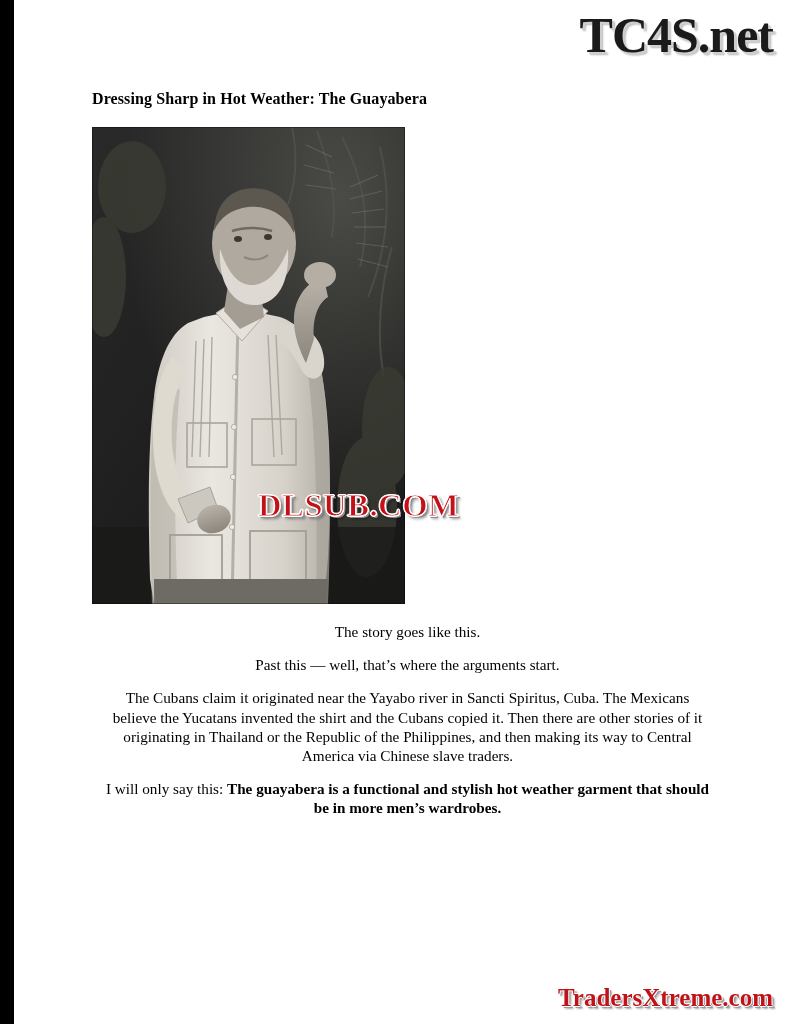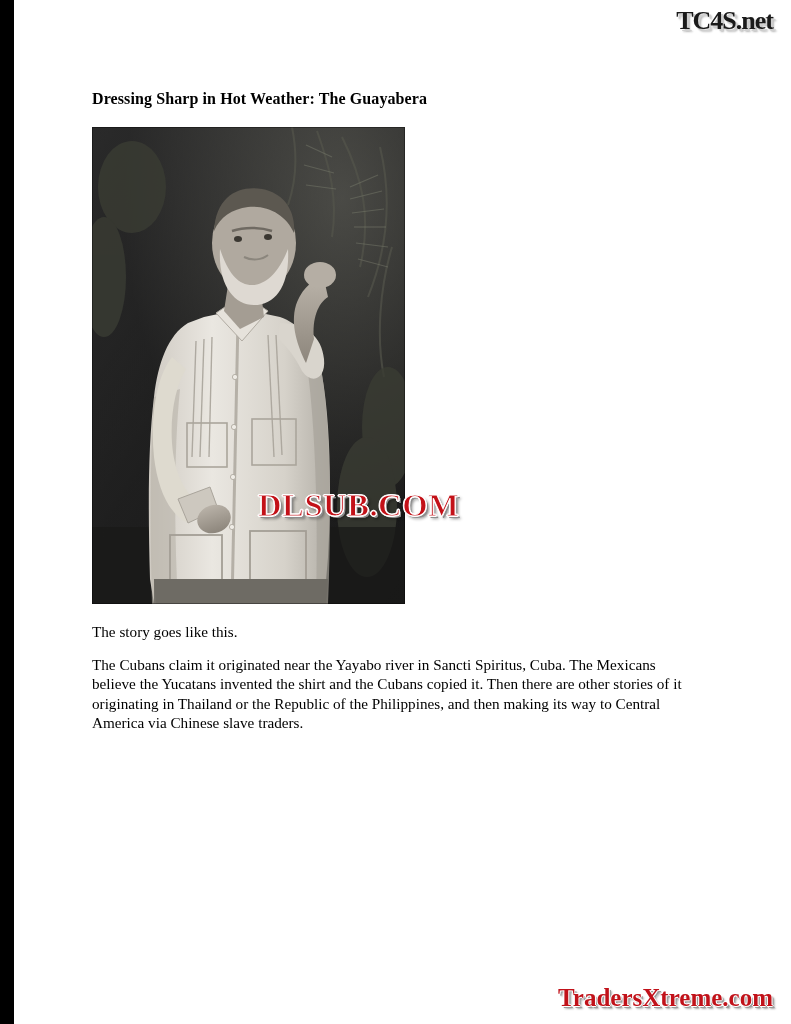--- a/index.html
+++ b/index.html
@@ -26,21 +26,21 @@
     background: #000000;
   }
 
   
   .tc4s-watermark {
     position: absolute;
     right: 18px;
     top: 6px;
     font-family: "Liberation Serif", serif;
     font-weight: bold;
-    font-size: 26px;
+    font-size: 50px;
     letter-spacing: -1px;
     color: #1a1a1a;
     text-shadow: 2px 2px 0 #cfcfcf, 3px 3px 2px #b8b8b8;
     white-space: nowrap;
   }
 
   
   .page {
     position: absolute;
     left: 92px;
@@ -90,25 +90,25 @@
     -webkit-text-stroke: 1px #ffffff;
     text-shadow:
        1px 0 0 #fff, -1px 0 0 #fff, 0 1px 0 #fff, 0 -1px 0 #fff,
        2px 2px 0 #8d8d8d, 3px 3px 3px rgba(0,0,0,0.45);
     white-space: nowrap;
     transform: scaleX(1.02);
   }
 
   .body-text {
     position: absolute;
-    left: 0;
+    left: 12px;
     width: 607px;
     font-size: 15.2px;
     line-height: 19px;
-    text-align: left;
+    text-align: center;
   }
 
   p.para {
     margin: 0 0 14px 0;
     font-size: 15.2px;
     line-height: 19.2px;
   }
 
   .closing-strong {
     font-weight: bold;
@@ -250,18 +250,20 @@
       <path d="M62 452 L236 452 L234 477 L64 477 Z" fill="#6e6b64"></path>
 
       <rect x="0" y="0" width="313" height="477" fill="none" stroke="#000000" stroke-width="2" opacity="0.35"></rect>
     </svg>
   </div>
 
   <div class="dlsub-watermark">DLSUB.COM</div>
 
   <div class="body-text" style="top:622px;">
     <p class="para">The story goes like this.</p>
+    <p class="para">Past this — well, that’s where the arguments start.</p>
     <p class="para">The Cubans claim it originated near the Yayabo river in Sancti Spiritus, Cuba. The Mexicans believe the Yucatans invented the shirt and the Cubans copied it. Then there are other stories of it originating in Thailand or the Republic of the Philippines, and then making its way to Central America via Chinese slave traders.</p>
+    <p class="para"><span>I will only say this: </span><span class="closing-strong">The guayabera is a functional and stylish hot weather garment that should be in more men’s wardrobes.</span></p>
   </div>
 
 </div>
 
 <div class="txt-watermark"><span class="red">TradersXtreme.com</span></div>
 
 </body></html>

